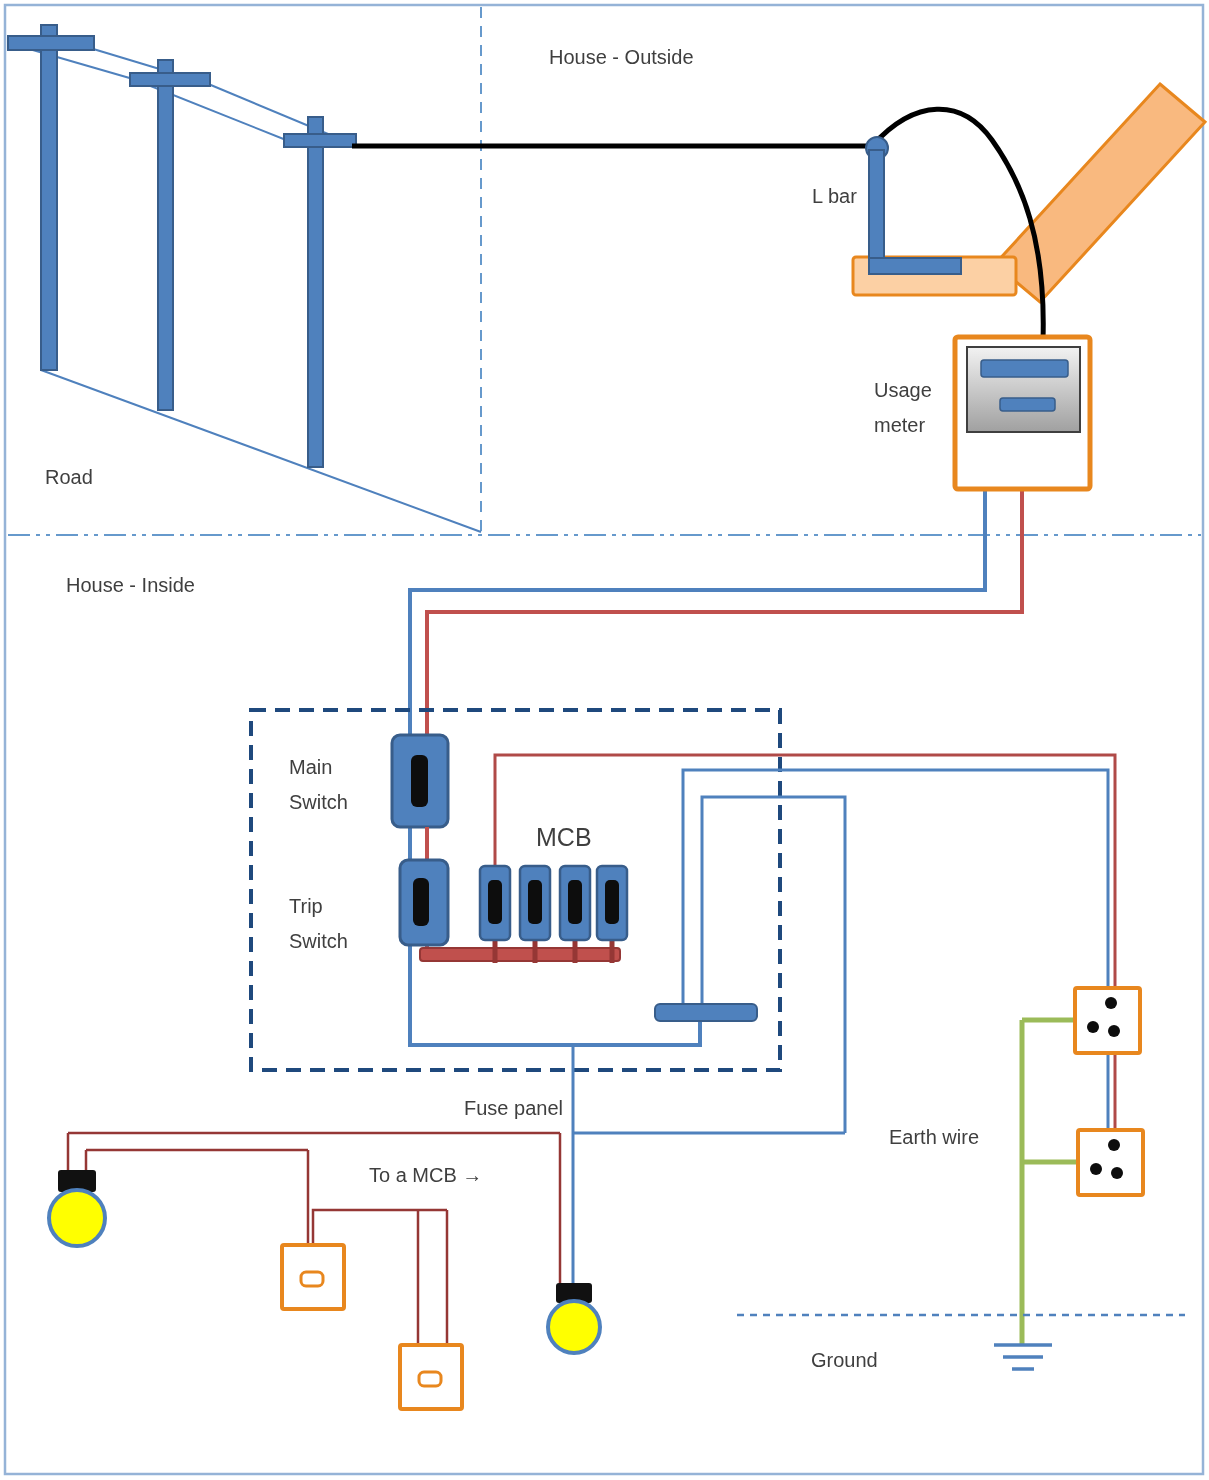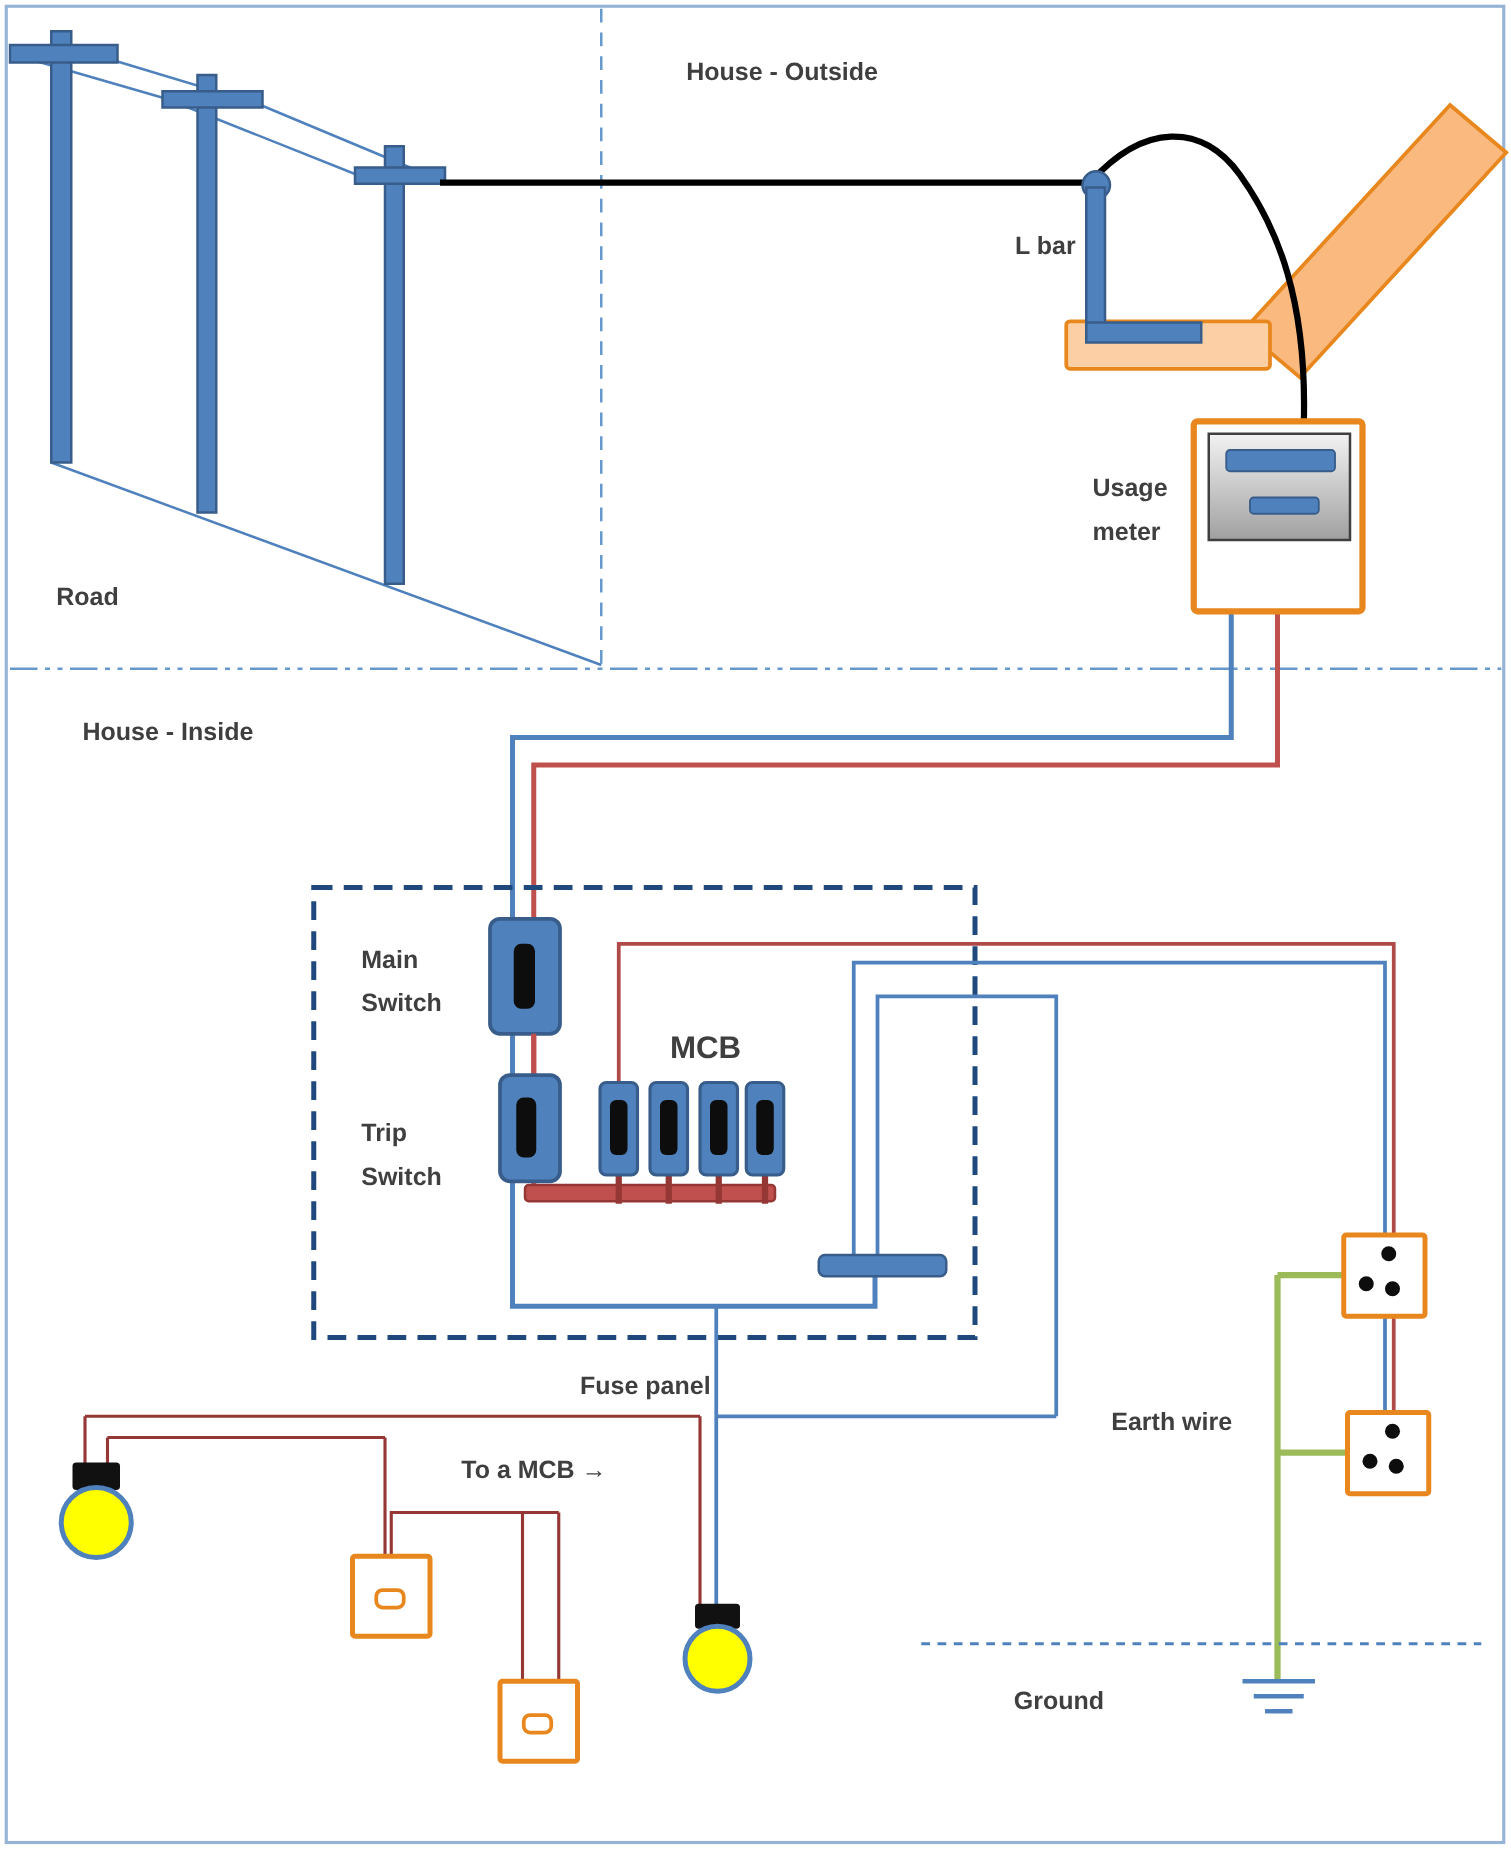--- a/index.html
+++ b/index.html
@@ -2,21 +2,20 @@
 <html><head>
 <meta charset="utf-8">
 <style>
   html,body{margin:0;padding:0;background:#ffffff;}
   #canvas{
     position:relative;
     width:1209px;height:1480px;
     background:#ffffff;
     font-family:"Liberation Sans", sans-serif;
     overflow:hidden;
-    font-weight:bold;
   }
   #diagram-svg{position:absolute;left:0;top:0;}
   text{
     font-family:"Liberation Sans", sans-serif;
     fill:#3f3f3f;
     font-size:20px;
   }
   .label-big{font-size:25px;}
 </style>
 </head>

